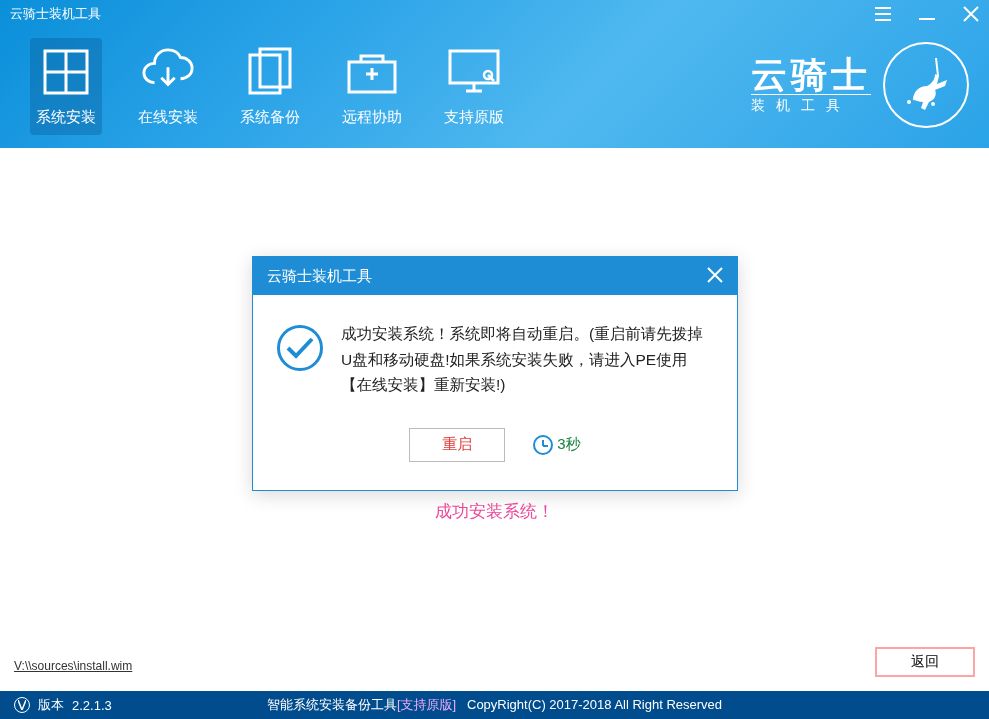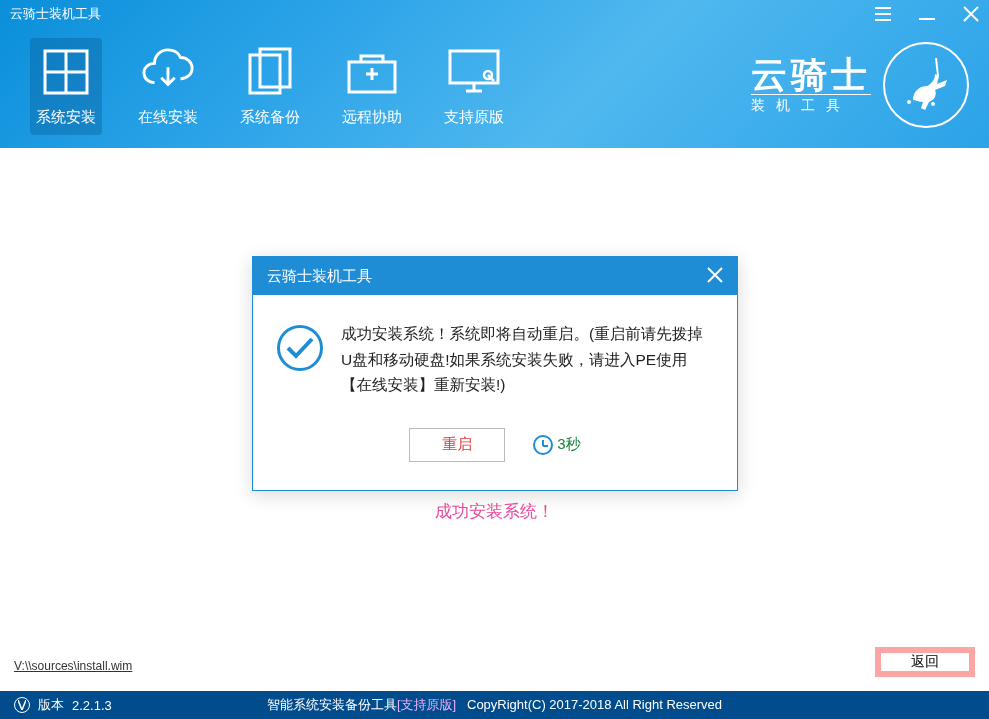--- a/index.html
+++ b/index.html
@@ -113,21 +113,21 @@
       color: #333;
       text-decoration: underline;
       cursor: pointer;
     }
     .back-btn {
       position: absolute;
       right: 14px;
       bottom: 14px;
       width: 100px;
       height: 30px;
-      border: 6px solid #fca5a5;
+      border: 2px solid #fca5a5;
       background: #fff;
       font-size: 14px;
       cursor: pointer;
     }
     .footer {
       height: 28px;
       background: #004c8c;
       color: #fff;
       display: flex;
       align-items: center;

